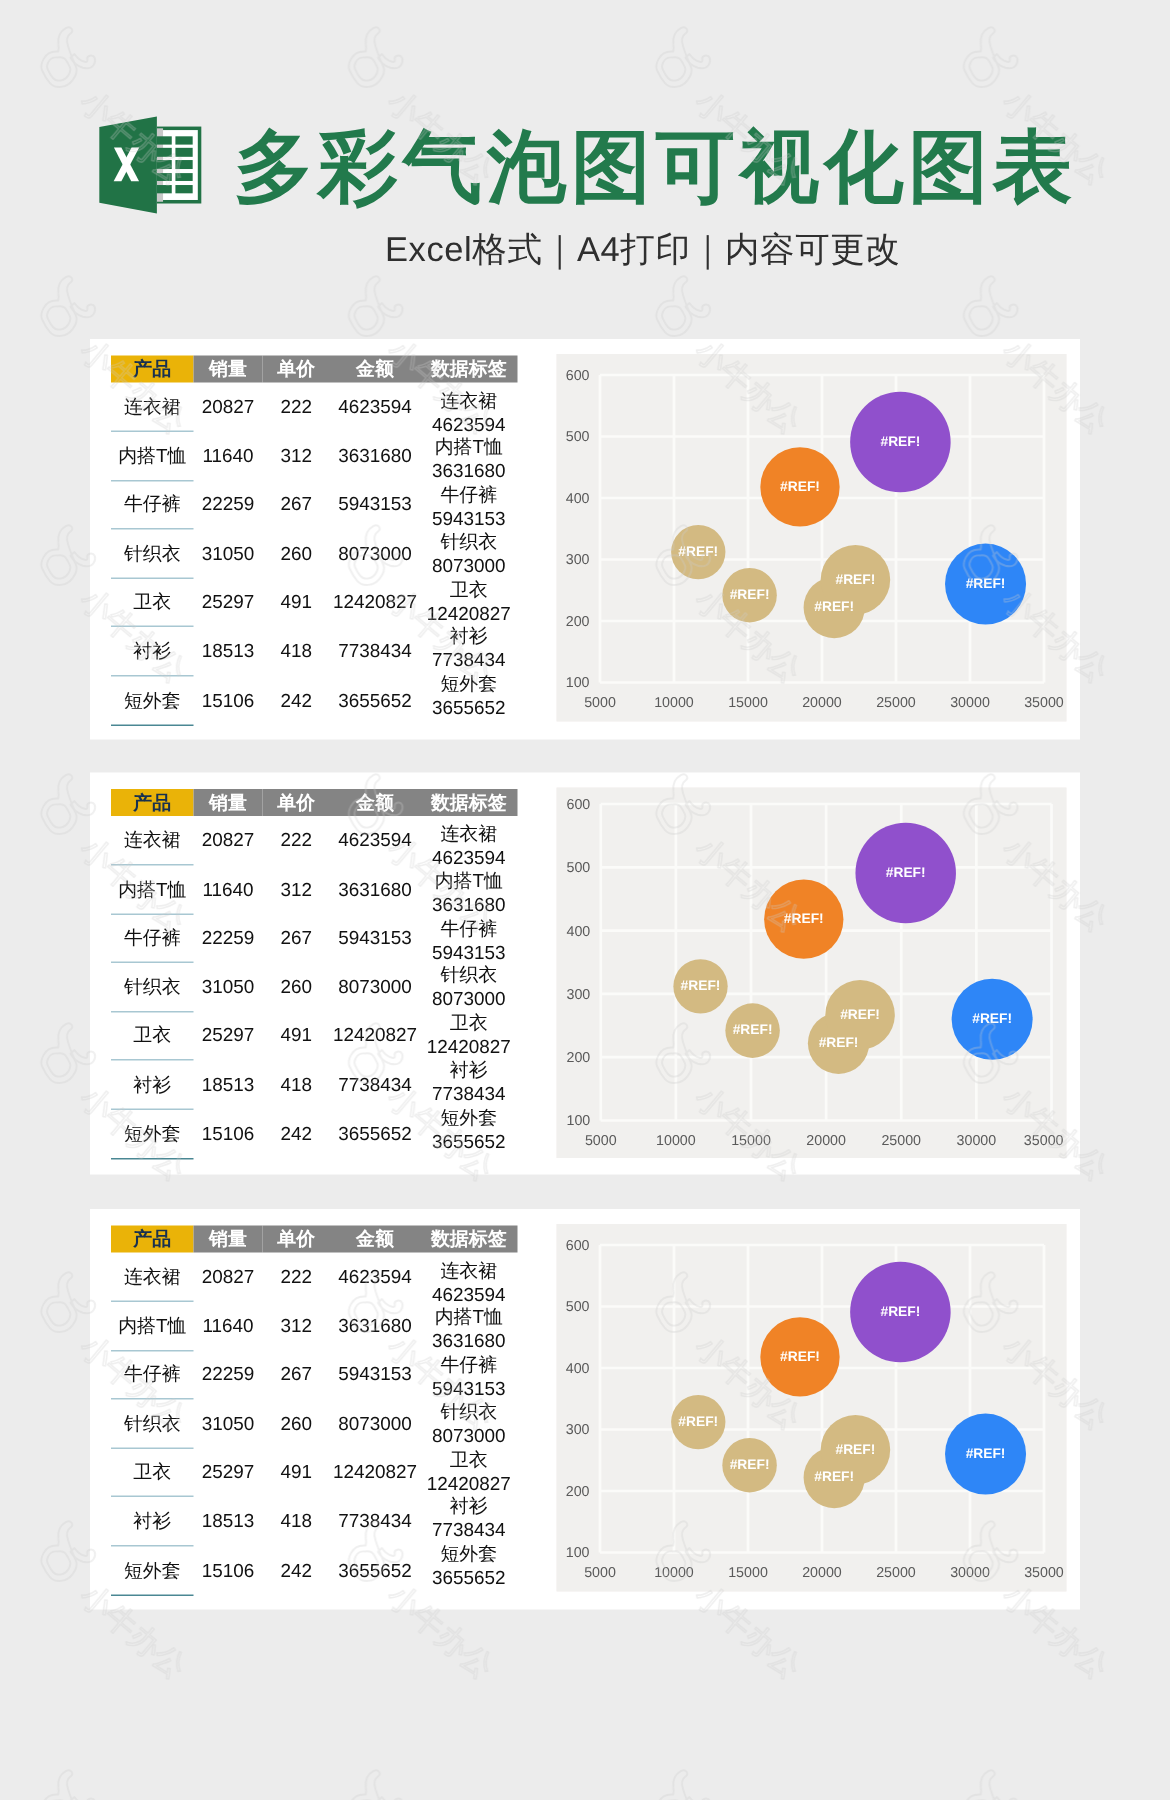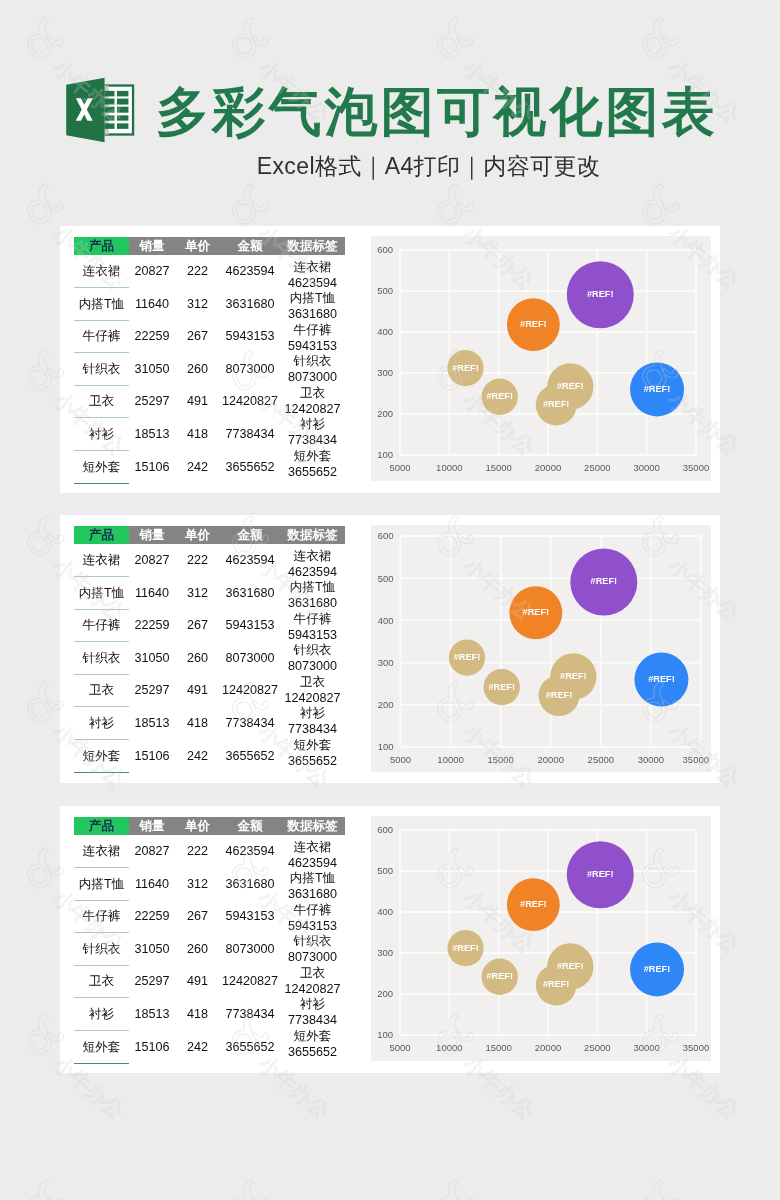--- a/index.html
+++ b/index.html
@@ -16,21 +16,21 @@
   .subtitle{position:absolute;left:0;top:151px;width:857px;text-align:center;
             font-size:23px;color:#2f2f2f;letter-spacing:0.4px;font-weight:400;}
 
   
   .card{position:absolute;background:#fff;box-sizing:border-box;}
 
   
   .xtable{position:absolute;border-collapse:collapse;}
   .xtable th{background:#848484;color:#fff;font-weight:700;
              text-align:center;white-space:nowrap;}
-  .xtable th.first{background:#22c55e;color:#18314f;}
+  .xtable th.first{background:#eab308;color:#18314f;}
   .xtable td{color:#111;text-align:center;white-space:nowrap;
              background:transparent;padding:0;line-height:1;
              vertical-align:middle;box-sizing:border-box;}
   .xtable th{padding:0;line-height:1;box-sizing:border-box;}
   .xtable td.prodcell{border-bottom:1px solid #a8c7d2;}
   .xtable tr:last-child td.prodcell{border-bottom:1px solid #4a8793;}
   .lblcol{position:absolute;text-align:center;color:#111;line-height:1.25;}
 
   
   .chartbox{position:absolute;background:#f1f0ee;}

